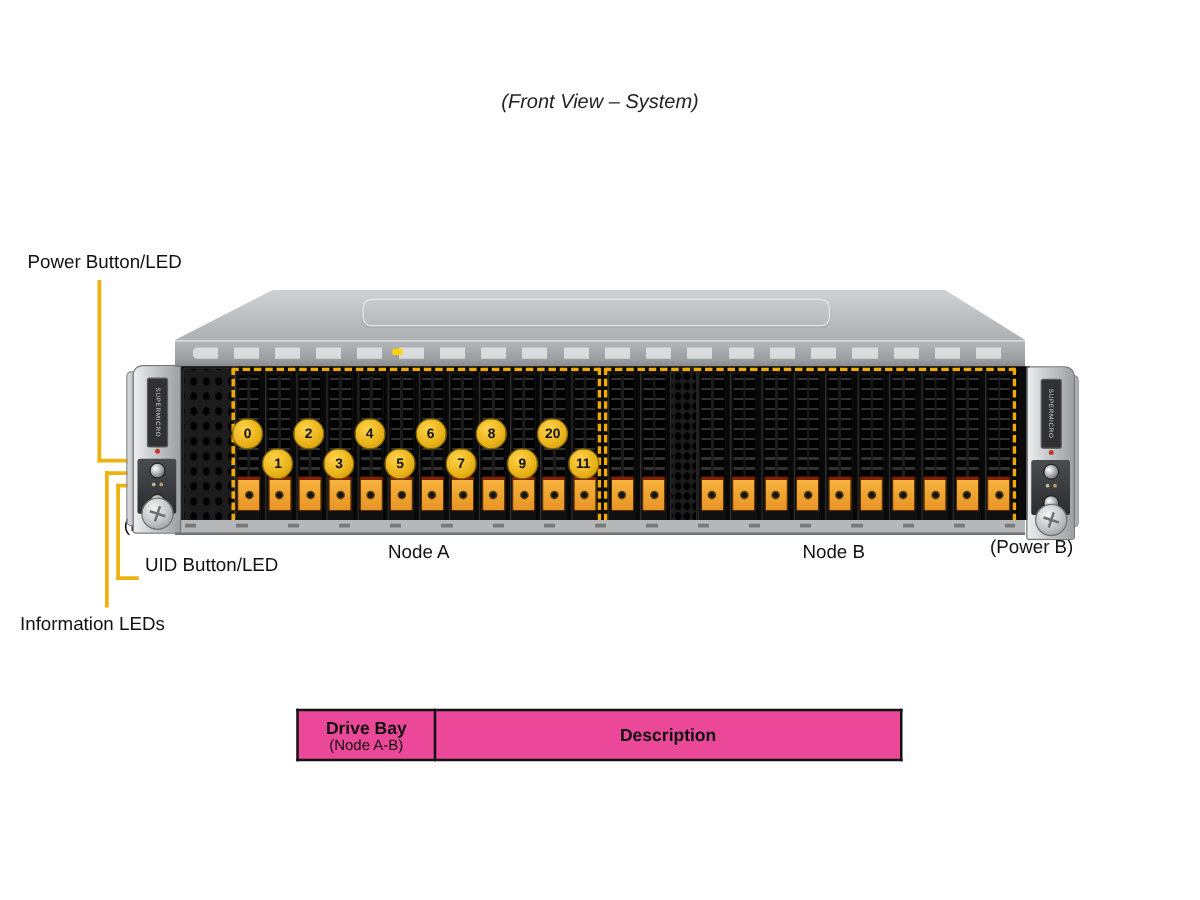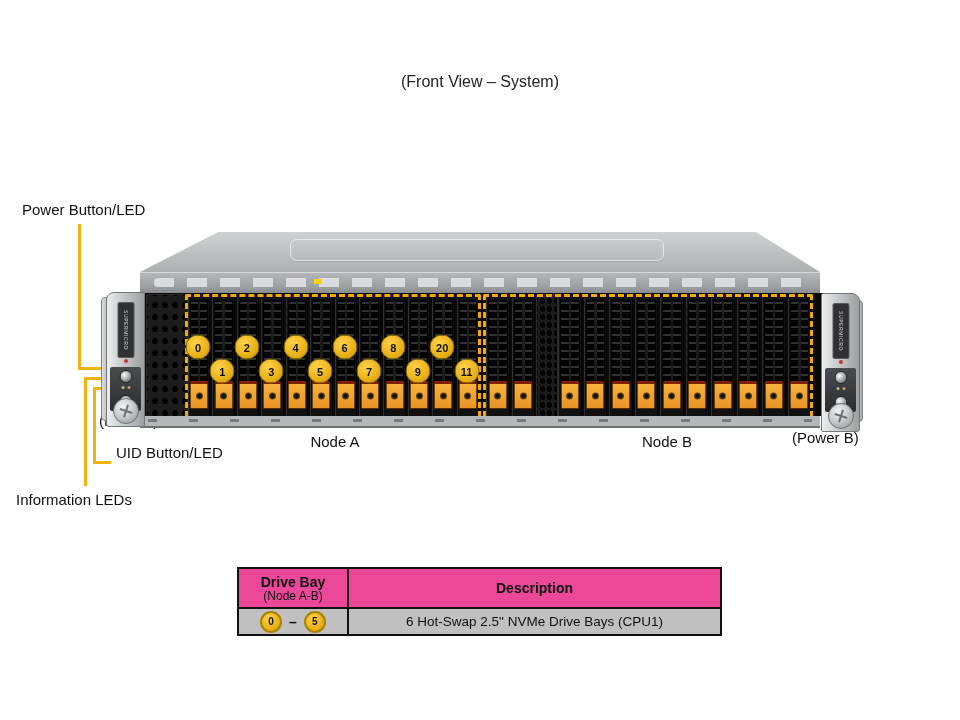--- a/index.html
+++ b/index.html
@@ -1,21 +1,21 @@
 <!DOCTYPE html>
 <html style="--callout-yellow: #eeb211; --dashed-border: #f2a900; --badge-fill: #e8b218; --latch-orange: #f0a335; --table-row-gray: #c0c0c0;"><head>
 <meta charset="utf-8">
 <style>
   html,body{margin:0;padding:0;background:#fff;}
   #stage{position:relative;width:960px;height:720px;background:#ffffff;overflow:hidden;
          font-family:"Liberation Sans","DejaVu Sans",sans-serif;color:#111;}
 
   
   .fig-title{position:absolute;left:0;right:0;top:73px;text-align:center;
-             font-size:16px;color:#222;}
+             font-style:italic;font-size:16px;color:#222;}
 
   
   .callout{position:absolute;font-size:15px;color:#111;white-space:nowrap;}
   .lbl-power{left:22px;top:201px;}
   .lbl-uid{left:116px;top:444px;}
   .lbl-info{left:16px;top:491px;}
   .lbl-nodea-ear{left:99px;top:412px;}
   .lbl-nodeb-ear{left:792px;top:429px;}
   .lbl-nodea{left:285px;top:433px;width:100px;text-align:center;}
   .lbl-nodeb{left:617px;top:433px;width:100px;text-align:center;}
@@ -322,20 +322,16 @@
         <th>
           <div class="th-main">Drive Bay</div>
           <div class="th-sub">(Node A-B)</div>
         </th>
         <th>
           <div class="th-main">Description</div>
         </th>
       </tr>
     </thead>
     <tbody id="drive-table-body">
-        <tr class="row-gray">
-          <td class="cell-range"><span class="tbadge">0</span><span class="sep">–</span><span class="tbadge">5</span></td>
-          <td class="cell-desc">6 Hot-Swap 2.5" NVMe Drive Bays (CPU1)</td>
-        </tr>
       </tbody>
   </table>
 
 </div>
 
 </body></html>

